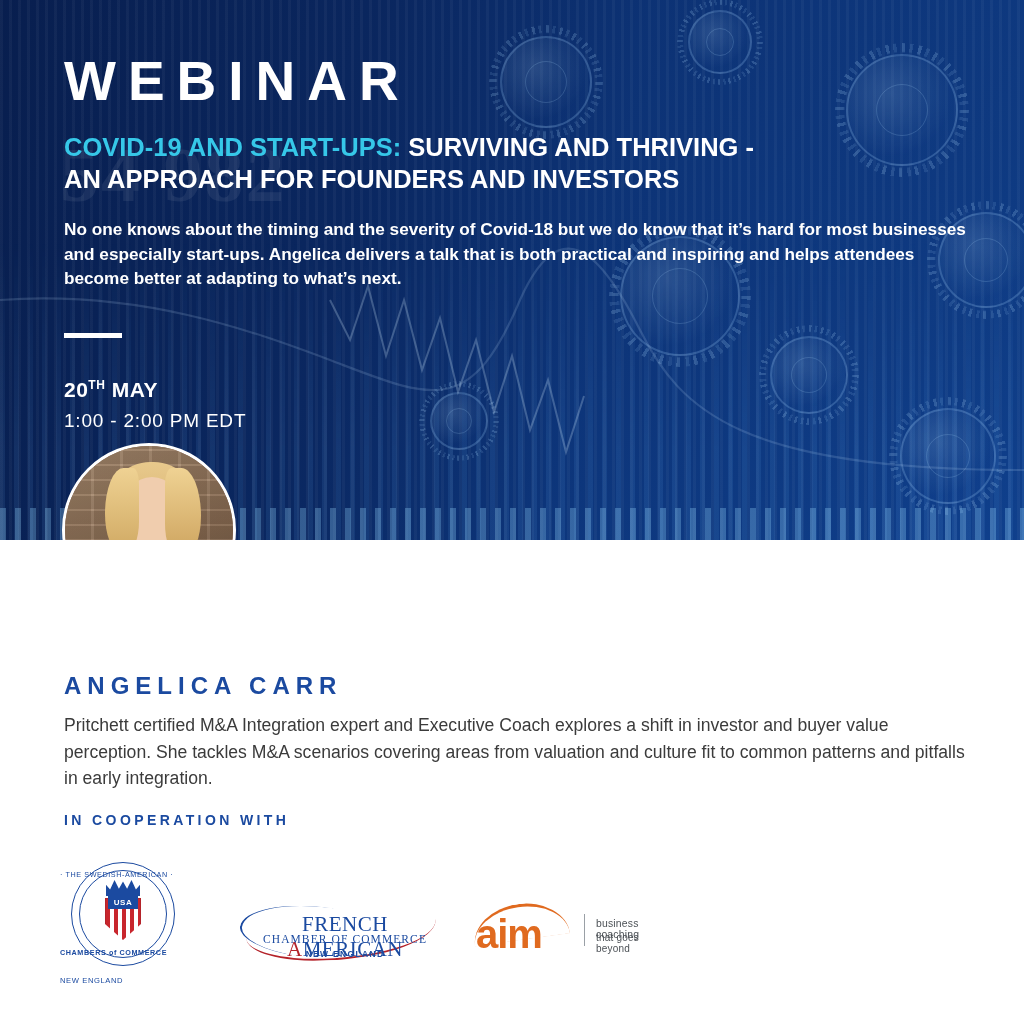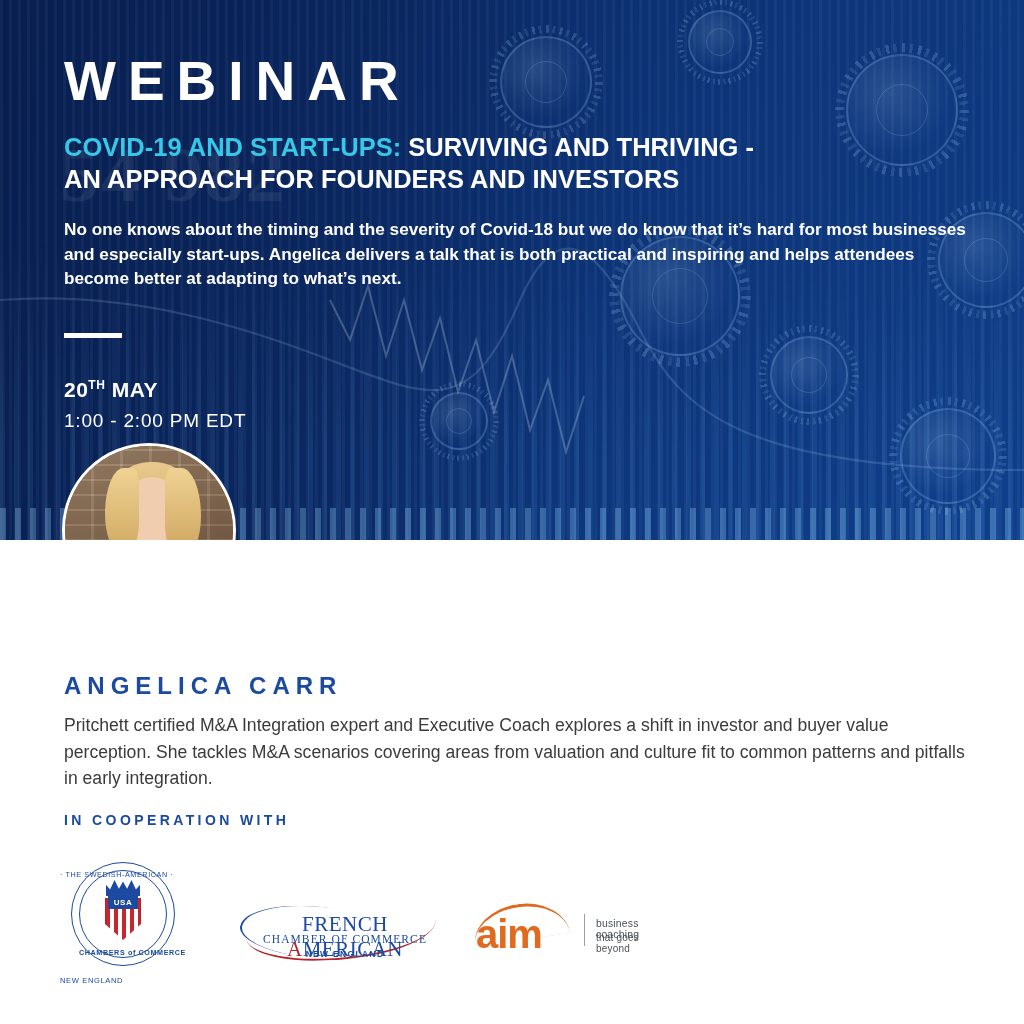--- a/index.html
+++ b/index.html
@@ -224,21 +224,21 @@
   .sacc-usa {
     position: absolute; left: 48px; top: 34px; width: 30px; height: 13px;
     background: #1b4aa0; color: #fff; font-size: 8px; font-weight: 700;
     text-align: center; line-height: 13px; letter-spacing: .5px;
   }
   .sacc-top-text, .sacc-bot-text {
     position: absolute; width: 126px; 
     font-size: 7.2px; font-weight: 400; color: #1b4aa0; letter-spacing: .6px;
   }
   .sacc-top-text { top: 8px; left: 0; }
-  .sacc-mid-text { position:absolute; top:86px; left:0; width:126px; text-align:right; font-size:7.2px; font-weight:700; color:#1b4aa0; letter-spacing:.6px;}
+  .sacc-mid-text { position:absolute; top:86px; left:0; width:126px; text-align:left; font-size:7.2px; font-weight:700; color:#1b4aa0; letter-spacing:.6px;}
   .sacc-bot-text { top: 114px; left: 0; font-size: 7.6px; }
 
   .logo-facc { position: absolute; left: 186px; top: 38px; width: 205px; height: 70px; }
   .facc-swoosh {
     position: absolute; left: 8px; top: 2px; width: 190px; height: 62px;
     border-bottom: 2.2px solid #b4232a;
     border-radius: 0 0 60% 40%;
     transform: rotate(-2deg);
   }
   .facc-swoosh2 {

